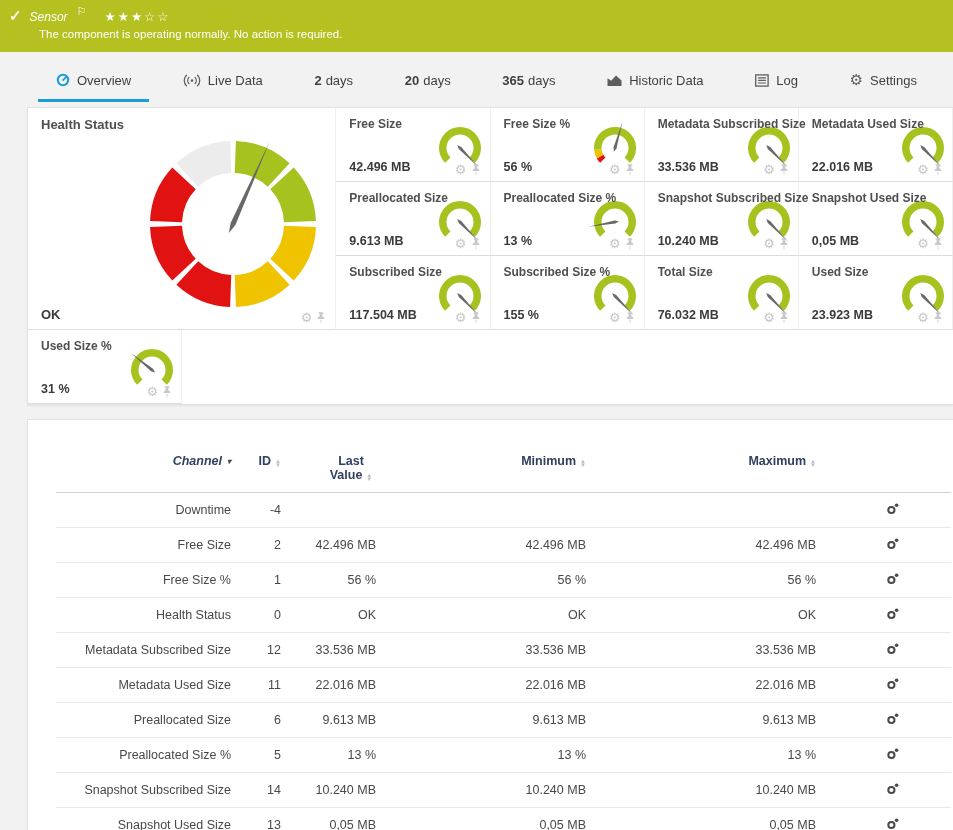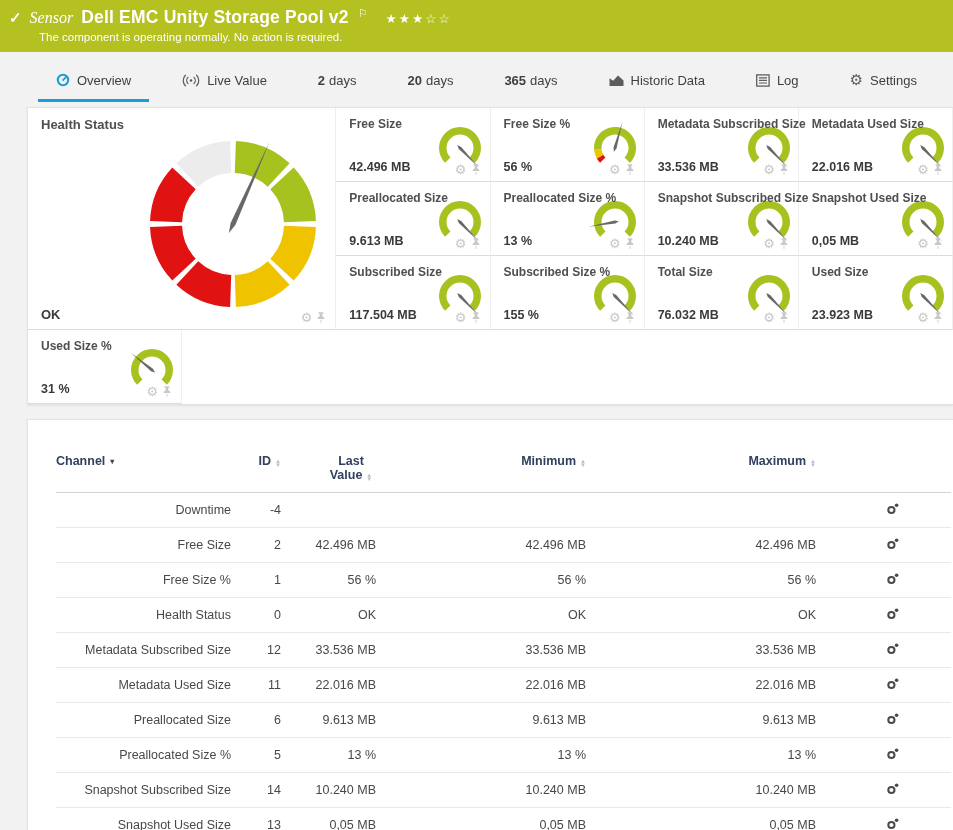--- a/index.html
+++ b/index.html
@@ -1,21 +1,21 @@
 <!DOCTYPE html>
 <html><head>
 <meta charset="utf-8">
 <style>
   html,body{margin:0;padding:0;width:953px;height:830px;overflow:hidden;
     background:#f2f2f2;font-family:"Liberation Sans",sans-serif;position:relative;}
   
   .sensor-header{position:absolute;top:0;left:0;right:0;height:52px;background:#b4c120;color:#fff;box-sizing:border-box;padding:7px 0 0 9px;}
   .hdr-line1{display:flex;align-items:baseline;gap:8px;}
   .hdr-check{font-size:15px;font-weight:bold;}
-  .hdr-kind{font-style:italic;font-size:16px;font-family:Liberation Serif, serif;}
+  .hdr-kind{font-style:italic;font-size:12px;}
   .hdr-title{font-weight:bold;font-size:17.5px;letter-spacing:.2px;}
   .hdr-flag{font-size:11px;position:relative;top:-6px;margin-left:1px;cursor:pointer;}
   .hdr-stars{font-size:12.5px;letter-spacing:2px;margin-left:10px;cursor:pointer;}
   .hdr-line2{font-size:11.5px;margin:3px 0 0 30px;}
   
   .tabs{position:absolute;top:52px;left:0;right:0;height:64px;display:flex;justify-content:space-between;padding:9px 18px 0 38px;box-sizing:border-box;}
   .tab{display:flex;align-items:center;gap:7px;font-size:13px;color:#3f3f3f;padding:0 18px;height:38px;border-bottom:3px solid transparent;cursor:pointer;white-space:nowrap;}
   .tab.active{border-bottom-color:#1b9dd9;}
   .tab .tab-icon{display:inline-flex;color:#5d5d5d;}
   .tab.active .tab-icon{color:#1b9dd9;}
@@ -36,38 +36,37 @@
   .tile-icons{position:absolute;right:9px;bottom:5px;display:flex;align-items:center;gap:4px;color:#c8c8c8;}
   .tile-icons .gear{font-size:13px;line-height:12px;cursor:pointer;}
   .tile-icons .pin{display:inline-flex;cursor:pointer;}
   .mini-svg,.health-svg{position:absolute;top:0;left:0;}
   
   .tbl-inner{padding:30px 0 0 28px;}
   table{border-collapse:collapse;table-layout:fixed;width:895px;}
   col.c-channel{width:175px;} col.c-id{width:50px;} col.c-last{width:95px;}
   col.c-min{width:210px;} col.c-max{width:230px;} col.c-set{width:135px;}
   th{color:#32415e;font-size:12.5px;font-weight:bold;text-align:right;vertical-align:top;padding:4px 0 10px;border-bottom:1px solid #d2d2d2;}
-  th.a-left{text-align:left;}
+  th.a-left{text-align:right;font-style:italic;}
   td{font-size:12.5px;color:#484848;text-align:right;padding:9px 0;border-bottom:1px solid #e9e9e9;height:14px;}
   td.a-left{text-align:right;}
   td.c-set-cell{padding-right:52px;}
   .thc{display:inline-block;cursor:pointer;}
   .thc.center{text-align:center;width:50px;}
   .sort{display:inline-flex;flex-direction:column;font-size:6px;line-height:4px;color:#b9c0cc;vertical-align:2px;margin-left:4px;}
   .caret{font-size:8px;color:#4a4a4a;margin-left:5px;vertical-align:1px;}
   .row-gear{display:inline-flex;cursor:pointer;}
 </style>
 </head>
 <body>
 
 <header class="sensor-header">
   <div class="hdr-line1">
     <span class="hdr-check">✓</span>
     <span class="hdr-kind">Sensor</span>
-    <span class="hdr-title">Dell EMC Unity Storage Pool v2</span>
     <span class="hdr-flag">⚐</span>
     <span class="hdr-stars">★★★☆☆</span>
   </div>
   <div class="hdr-line2">The component is operating normally. No action is required.</div>
 </header>
 
 <nav class="tabs">
     <div class="tab active">
       <span class="tab-icon">
         <svg width="14" height="14" viewBox="0 0 14 14">
@@ -80,21 +79,21 @@
     <div class="tab">
       <span class="tab-icon">
         <svg width="18" height="13" viewBox="0 0 18 13" fill="none" stroke="currentColor" stroke-width="1.25" stroke-linecap="round">
           <circle cx="9" cy="6.5" r="1.3" fill="currentColor" stroke="none"></circle>
           <path d="M6 3.4a4.4 4.4 0 0 0 0 6.2"></path>
           <path d="M3.4 1.2a7.6 7.6 0 0 0 0 10.6"></path>
           <path d="M12 3.4a4.4 4.4 0 0 1 0 6.2"></path>
           <path d="M14.6 1.2a7.6 7.6 0 0 1 0 10.6"></path>
         </svg>
       </span>
-      <span>Live Value</span>
+      <span>Live Data</span>
     </div>
     <div class="tab">
       <span class="num">2</span>
       <span>days</span>
     </div>
     <div class="tab">
       <span class="num">20</span>
       <span>days</span>
     </div>
     <div class="tab">

